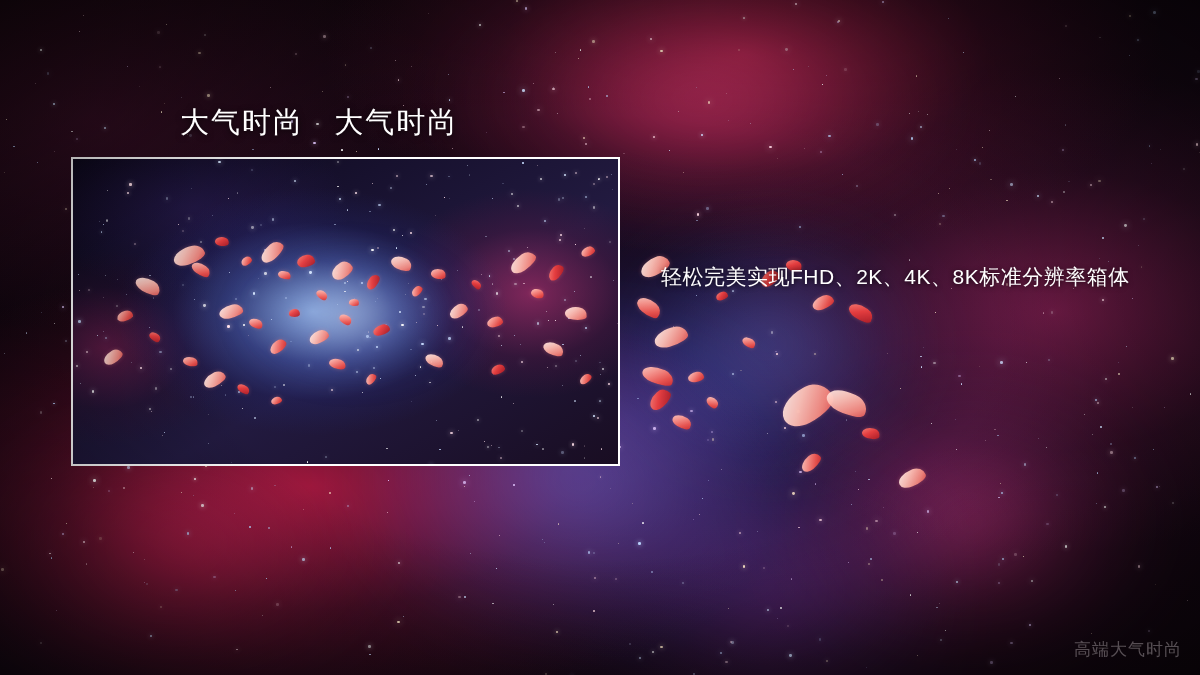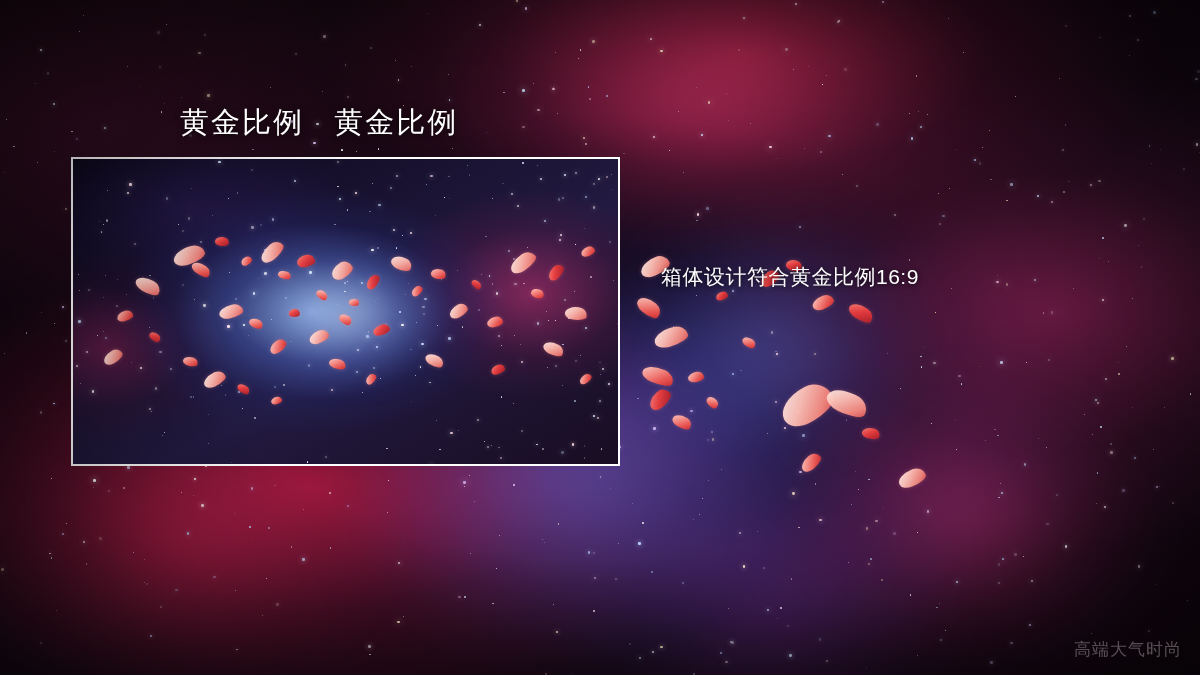--- a/index.html
+++ b/index.html
@@ -1014,20 +1014,20 @@
       <i class="petal pale" style="left:826px;top:392px;width:42px;height:22px;transform:rotate(26deg);opacity:0.95"></i>
       <i class="petal " style="left:800px;top:456px;width:22px;height:13px;transform:rotate(-40deg);opacity:0.95"></i>
       <i class="petal deep" style="left:862px;top:428px;width:18px;height:11px;transform:rotate(14deg);opacity:0.95"></i>
       <i class="petal pale" style="left:898px;top:470px;width:28px;height:16px;transform:rotate(-22deg);opacity:0.95"></i>
       <i class="petal " style="left:742px;top:338px;width:14px;height:9px;transform:rotate(36deg);opacity:0.95"></i>
       <i class="petal deep" style="left:716px;top:292px;width:12px;height:8px;transform:rotate(-14deg);opacity:0.95"></i>
     </div>
 
   <div class="vignette"></div>
 
-  <div class="title">黄金比例   黄金比例</div>
+  <div class="title">大气时尚   大气时尚</div>
 
   <div class="body-text">
-    <div class="body-line">箱体设计符合黄金比例16:9</div>
+    <div class="body-line">轻松完美实现FHD、2K、4K、8K标准分辨率箱体</div>
   </div>
 
   <div class="watermark">高端大气时尚</div>
 </div>
 
 </body></html>

